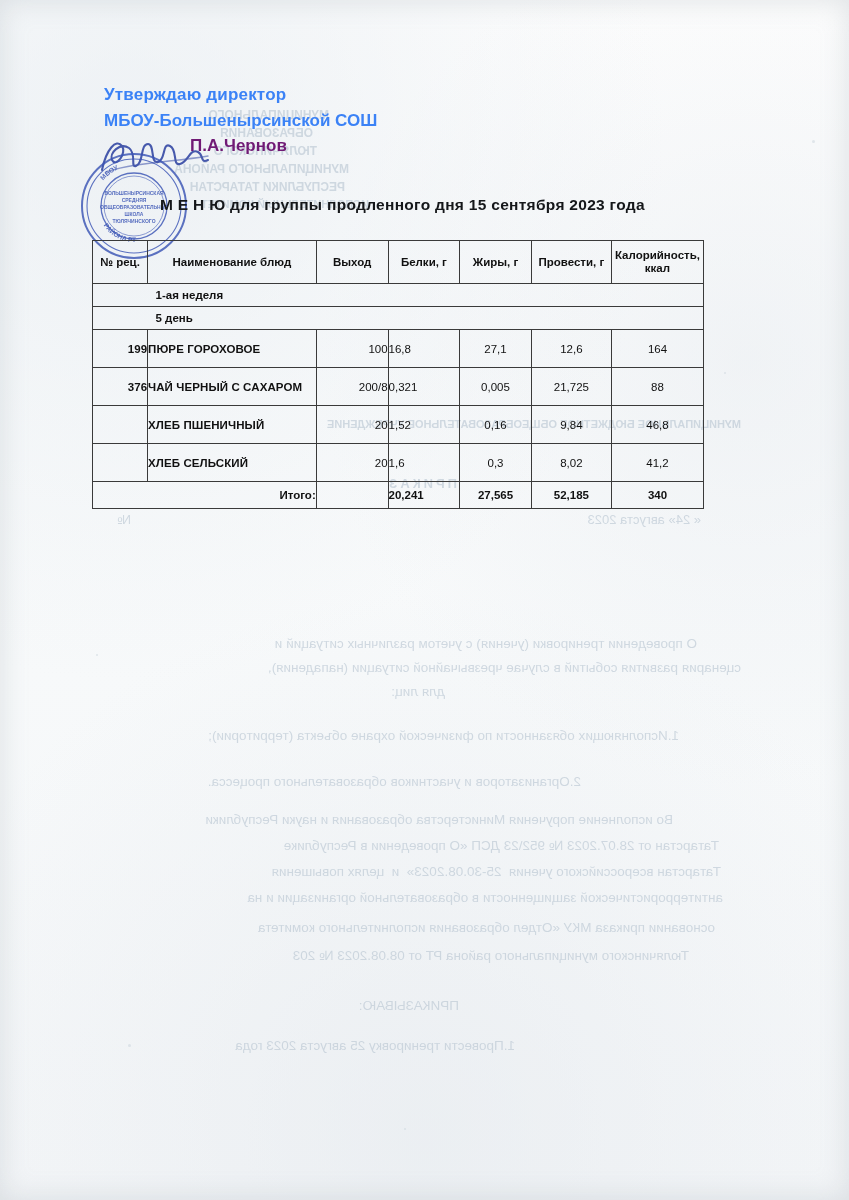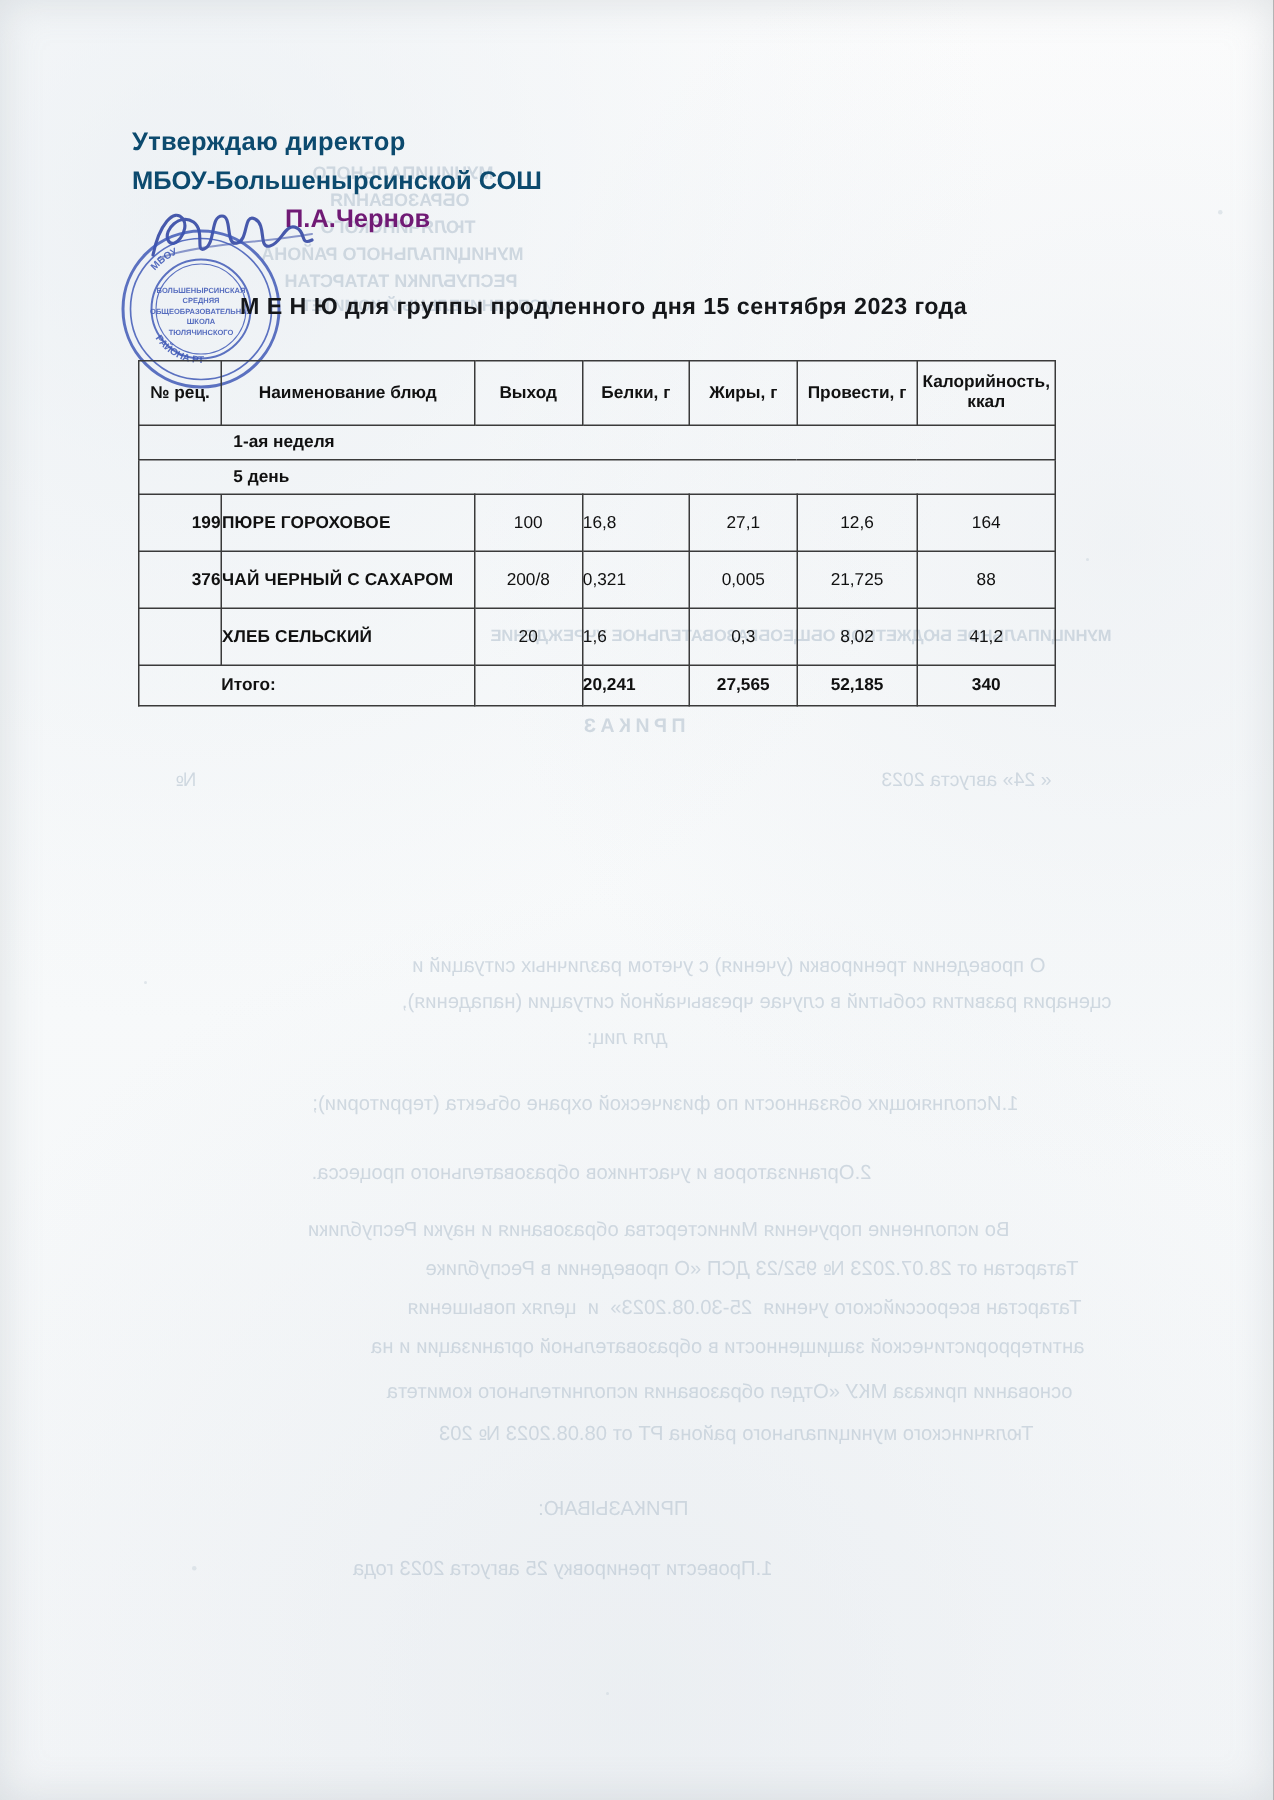--- a/index.html
+++ b/index.html
@@ -47,27 +47,27 @@
   }
   .bleed div {
     position: absolute;
     white-space: pre;
     filter: blur(0.4px);
   }
 
   
   .hdr {
     position: absolute;
-    left: 88px;
+    left: 104px;
     top: 82px;
     font-size: 17px;
     font-weight: 700;
     line-height: 26px;
     letter-spacing: 0.2px;
-    color: #0c4a6e;
+    color: #3b82f6;
   }
   .hdr .l2 { letter-spacing: 0px; }
   .signer {
     position: absolute;
     left: 190px;
     top: 136px;
     font-size: 17px;
     font-weight: 700;
     color: #701a75;
   }
@@ -122,21 +122,21 @@
   table.menu th {
     font-weight: 700;
     font-size: 11.5px;
     text-align: center;
     height: 38px;
     line-height: 13px;
     padding: 2px 3px;
   }
   .c-num      { width: 62px;  text-align: right; padding-right: 6px; }
   .c-name     { width: 206px; text-align: left;  padding-left: 8px; }
-  .c-out      { width: 80px;  text-align: center; }
+  .c-out      { width: 80px;  text-align: right; }
   .c-prot     { width: 80px;  }
   .c-fat      { width: 80px;  text-align: center; }
   .c-carb     { width: 82px;  text-align: center; }
   .c-cal      { width: 76px;  text-align: center; }
 
   tr.data-row td { height: 37px; }
   tr.section-row td {
     height: 22px;
     font-weight: 700;
     font-size: 11.5px;
@@ -144,20 +144,21 @@
     padding-left: 8px;
   }
   .sec-blank { border-right: 0 !important; }
   .sec-text  { border-left: 0 !important; }
 
   .dish { font-weight: 700; letter-spacing: 0.1px; }
   .rec-no { font-weight: 700; }
 
   tr.total-row td { height: 26px; font-weight: 700; }
   .total-label {
+    text-align: right;
     padding-right: 10px;
     font-weight: 700;
   }
   .no-left-border { border-left: 0 !important; }
   .no-right-border { border-right: 0 !important; }
 
   
   .speckle {
     position: absolute;
     border-radius: 50%;
@@ -273,20 +274,29 @@
         <tr class="data-row">
           <td class="c-num rec-no">376</td>
           <td class="c-name dish">ЧАЙ ЧЕРНЫЙ С САХАРОМ</td>
           <td class="c-out">200/8</td>
           <td class="c-prot">0,321</td>
           <td class="c-fat">0,005</td>
           <td class="c-carb">21,725</td>
           <td class="c-cal">88</td>
         </tr>
 
+        <tr class="data-row">
+          <td class="c-num rec-no"></td>
+          <td class="c-name dish">ХЛЕБ ПШЕНИЧНЫЙ</td>
+          <td class="c-out">20</td>
+          <td class="c-prot">1,52</td>
+          <td class="c-fat">0,16</td>
+          <td class="c-carb">9,84</td>
+          <td class="c-cal">46,8</td>
+        </tr>
 
         <tr class="data-row" style="height:28px;">
           <td class="c-num rec-no"></td>
           <td class="c-name dish">ХЛЕБ СЕЛЬСКИЙ</td>
           <td class="c-out">20</td>
           <td class="c-prot">1,6</td>
           <td class="c-fat">0,3</td>
           <td class="c-carb">8,02</td>
           <td class="c-cal">41,2</td>
         </tr>

